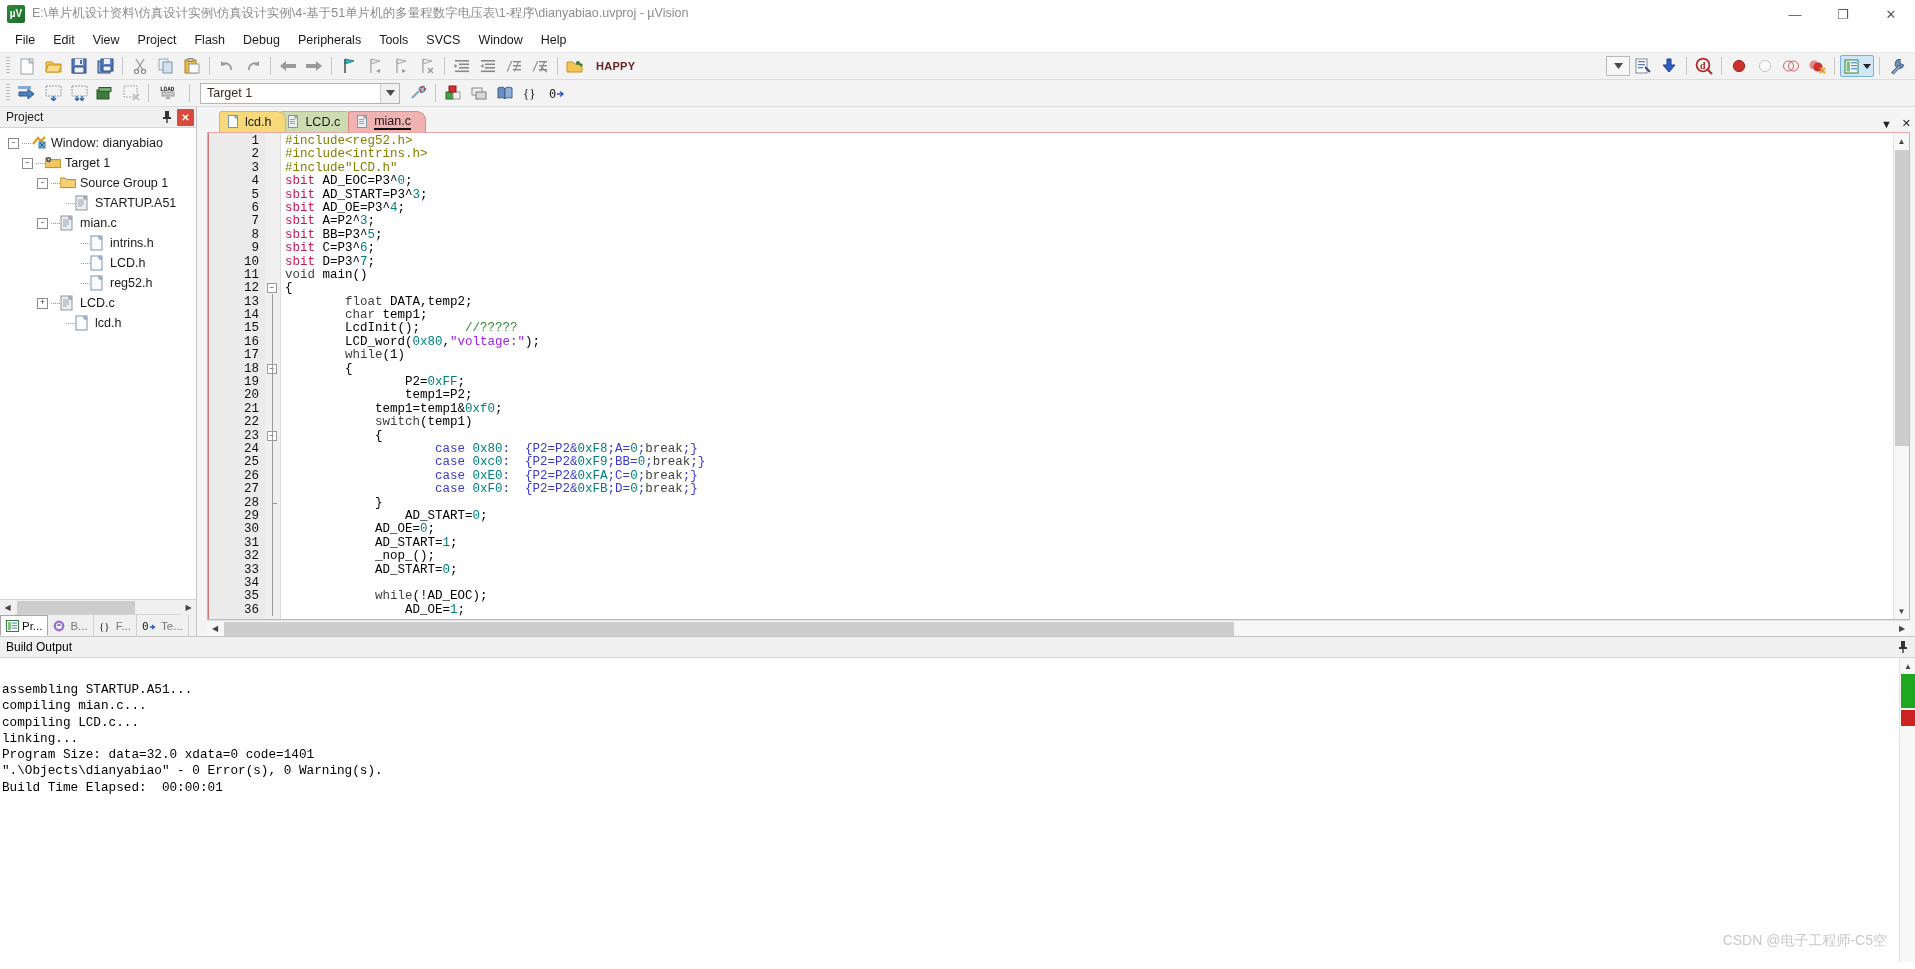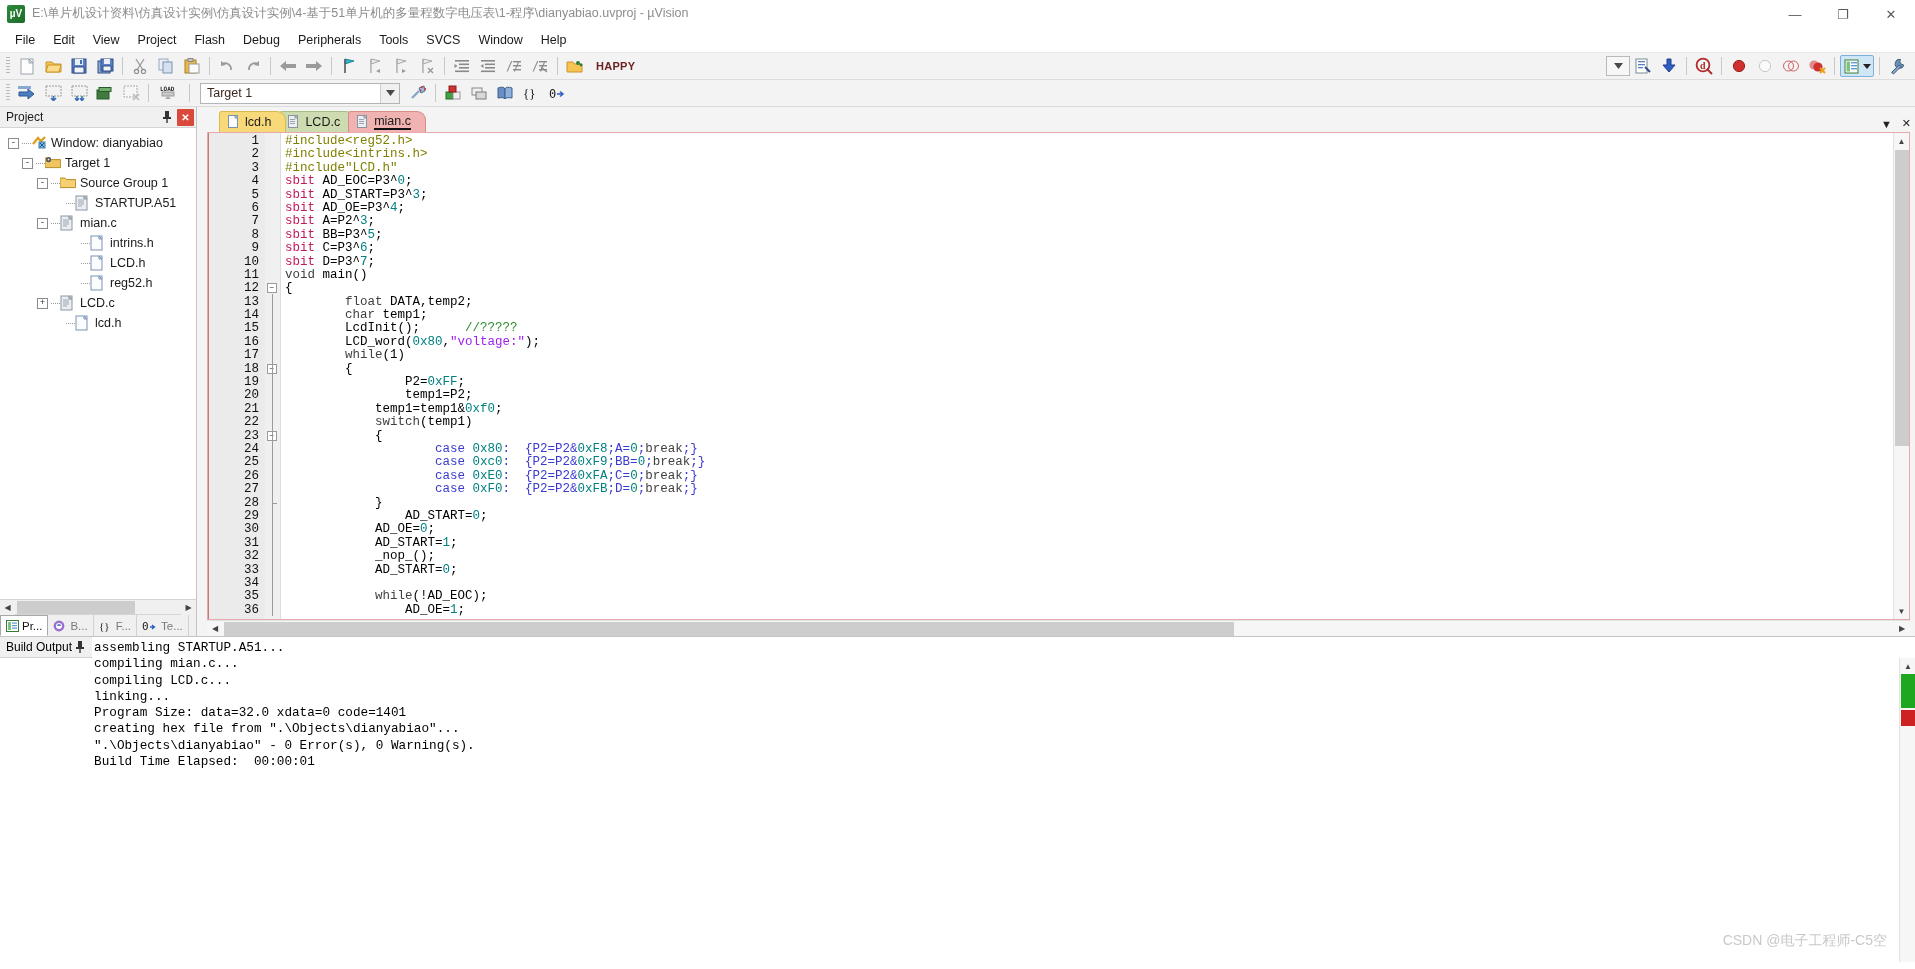--- a/index.html
+++ b/index.html
@@ -325,24 +325,25 @@
     margin: 0 5px 0 10px;
     display:flex; align-items:center; position:relative;
   }
   #hscroll-ed .arw { width:16px;height:16px;display:flex;align-items:center;justify-content:center;font-size:8px;color:#444;}
   #hscroll-ed .hthumb { position:absolute; left:17px; width:1010px; height:14px; background:#cdcdcd;}
 
   
   #build-panel {
     height: 326px;
     display: flex;
-    flex-direction: row;
+    flex-direction: column;
     border-top: 1px solid #c4c4c4;
     background: #ffffff;
     position: relative;
+    gap: 21px;
   }
   #build-header {
     height: 21px;
     background: #f0f0f0;
     display: flex;
     align-items: center;
     padding: 0 4px 0 6px;
     border-bottom: 1px solid #d4d4d4;
     font-size: 12px;
   }
@@ -1071,20 +1072,20 @@
   <div id="build-header">
     <span class="ttl">Build Output</span>
     <span class="pinbtn">
       <svg width="10" height="12">
           <rect x="3" y="0" width="4" height="7" fill="#333"></rect>
           <rect x="1" y="6" width="8" height="2" fill="#333"></rect>
           <rect x="4.3" y="8" width="1.4" height="4" fill="#333"></rect>
         </svg>
     </span>
   </div>
-  <div id="build-body"><div>assembling STARTUP.A51...</div><div>compiling mian.c...</div><div>compiling LCD.c...</div><div>linking...</div><div>Program Size: data=32.0 xdata=0 code=1401</div><div>creating hex file from ".\Objects\dianyabiao"...</div><div>".\Objects\dianyabiao" - 0 Error(s), 0 Warning(s).</div><div>Build Time Elapsed:  00:00:01</div></div>
+  <div id="build-body"><div>assembling STARTUP.A51...</div><div>compiling mian.c...</div><div>compiling LCD.c...</div><div>linking...</div><div>Program Size: data=32.0 xdata=0 code=1401</div><div>".\Objects\dianyabiao" - 0 Error(s), 0 Warning(s).</div><div>Build Time Elapsed:  00:00:01</div></div>
   <div id="build-vscroll">
     <div class="arw">▲</div>
     <div class="bthumb"></div>
     <div class="bthumb2"></div>
   </div>
   <div id="watermark">CSDN @电子工程师-C5空</div>
 </div>
 
 </body></html>

